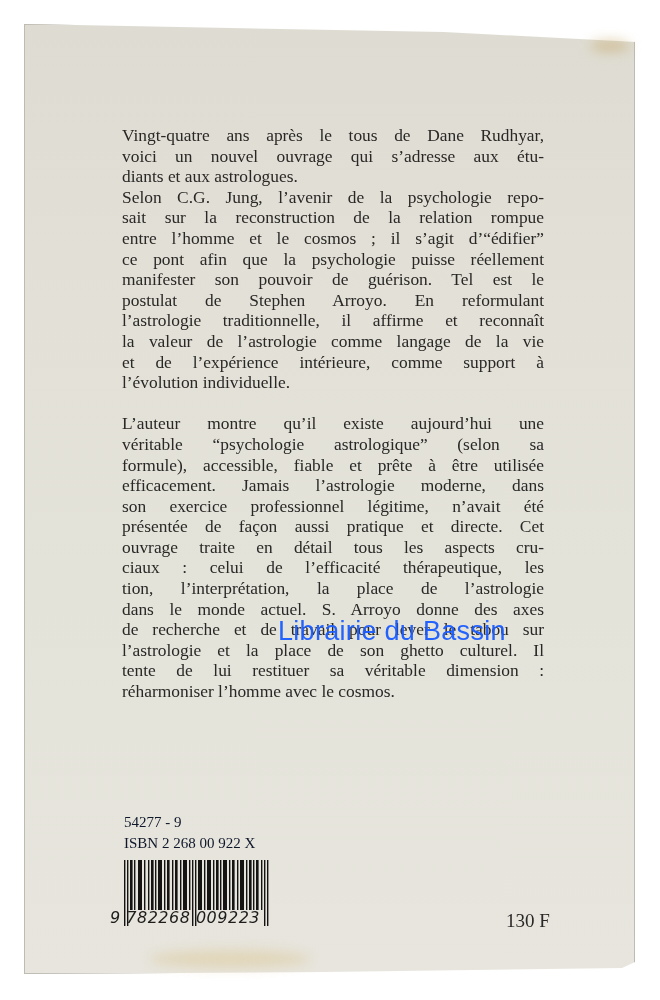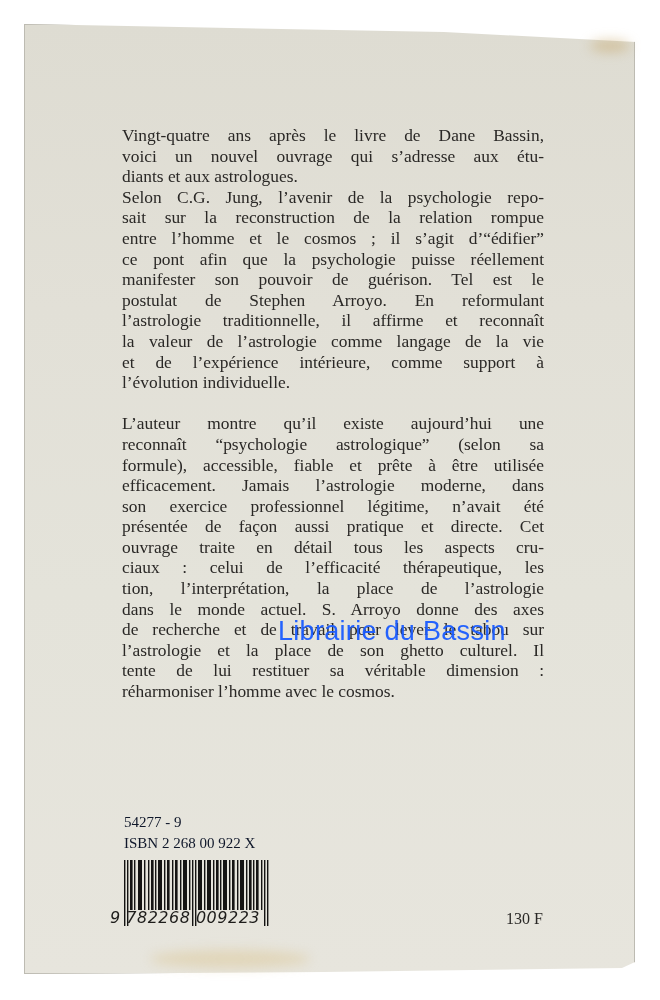--- a/index.html
+++ b/index.html
@@ -95,21 +95,21 @@
       letter-spacing: 0.5px;
       white-space: pre;
       line-height: 20px;
       font-style: italic;
     }
     .price {
       position: absolute;
       left: 506px;
       top: 910px;
       color: #2a2826;
-      font-size: 16px;
+      font-size: 19px;
     }
     .watermark {
       position: absolute;
       left: 278px;
       top: 604px;
       color: #1a5cff;
       font-family: "Liberation Sans", "DejaVu Sans", sans-serif;
       font-size: 27px;
       letter-spacing: 0.3px;
       opacity: 0.95;
@@ -119,38 +119,38 @@
   </style>
 </head>
 <body>
 
 <div class="book-cover"></div>
 <div class="stain stain-top-right"></div>
 <div class="stain stain-bottom"></div>
 
 <div class="blurb">
   <p>
-    <span class="line">Vingt-quatre ans après le livre de Dane Bassin,</span>
+    <span class="line">Vingt-quatre ans après le tous de Dane Rudhyar,</span>
     <span class="line">voici un nouvel ouvrage qui s’adresse aux étu-</span>
     <span class="line last">diants et aux astrologues.</span>
     <span class="line">Selon C.G. Jung, l’avenir de la psychologie repo-</span>
     <span class="line">sait sur la reconstruction de la relation rompue</span>
     <span class="line">entre l’homme et le cosmos ; il s’agit d’“édifier”</span>
     <span class="line">ce pont afin que la psychologie puisse réellement</span>
     <span class="line">manifester son pouvoir de guérison. Tel est le</span>
     <span class="line">postulat de Stephen Arroyo. En reformulant</span>
     <span class="line">l’astrologie traditionnelle, il affirme et reconnaît</span>
     <span class="line">la valeur de l’astrologie comme langage de la vie</span>
     <span class="line">et de l’expérience intérieure, comme support à</span>
     <span class="line last">l’évolution individuelle.</span>
   </p>
   <div class="para-gap"></div>
   <p>
     <span class="line">L’auteur montre qu’il existe aujourd’hui une</span>
-    <span class="line">reconnaît “psychologie astrologique” (selon sa</span>
+    <span class="line">véritable “psychologie astrologique” (selon sa</span>
     <span class="line">formule), accessible, fiable et prête à être utilisée</span>
     <span class="line">efficacement. Jamais l’astrologie moderne, dans</span>
     <span class="line">son exercice professionnel légitime, n’avait été</span>
     <span class="line">présentée de façon aussi pratique et directe. Cet</span>
     <span class="line">ouvrage traite en détail tous les aspects cru-</span>
     <span class="line">ciaux : celui de l’efficacité thérapeutique, les</span>
     <span class="line">tion, l’interprétation, la place de l’astrologie</span>
     <span class="line">dans le monde actuel. S. Arroyo donne des axes</span>
     <span class="line">de recherche et de travail pour lever le tabou sur</span>
     <span class="line">l’astrologie et la place de son ghetto culturel. Il</span>

